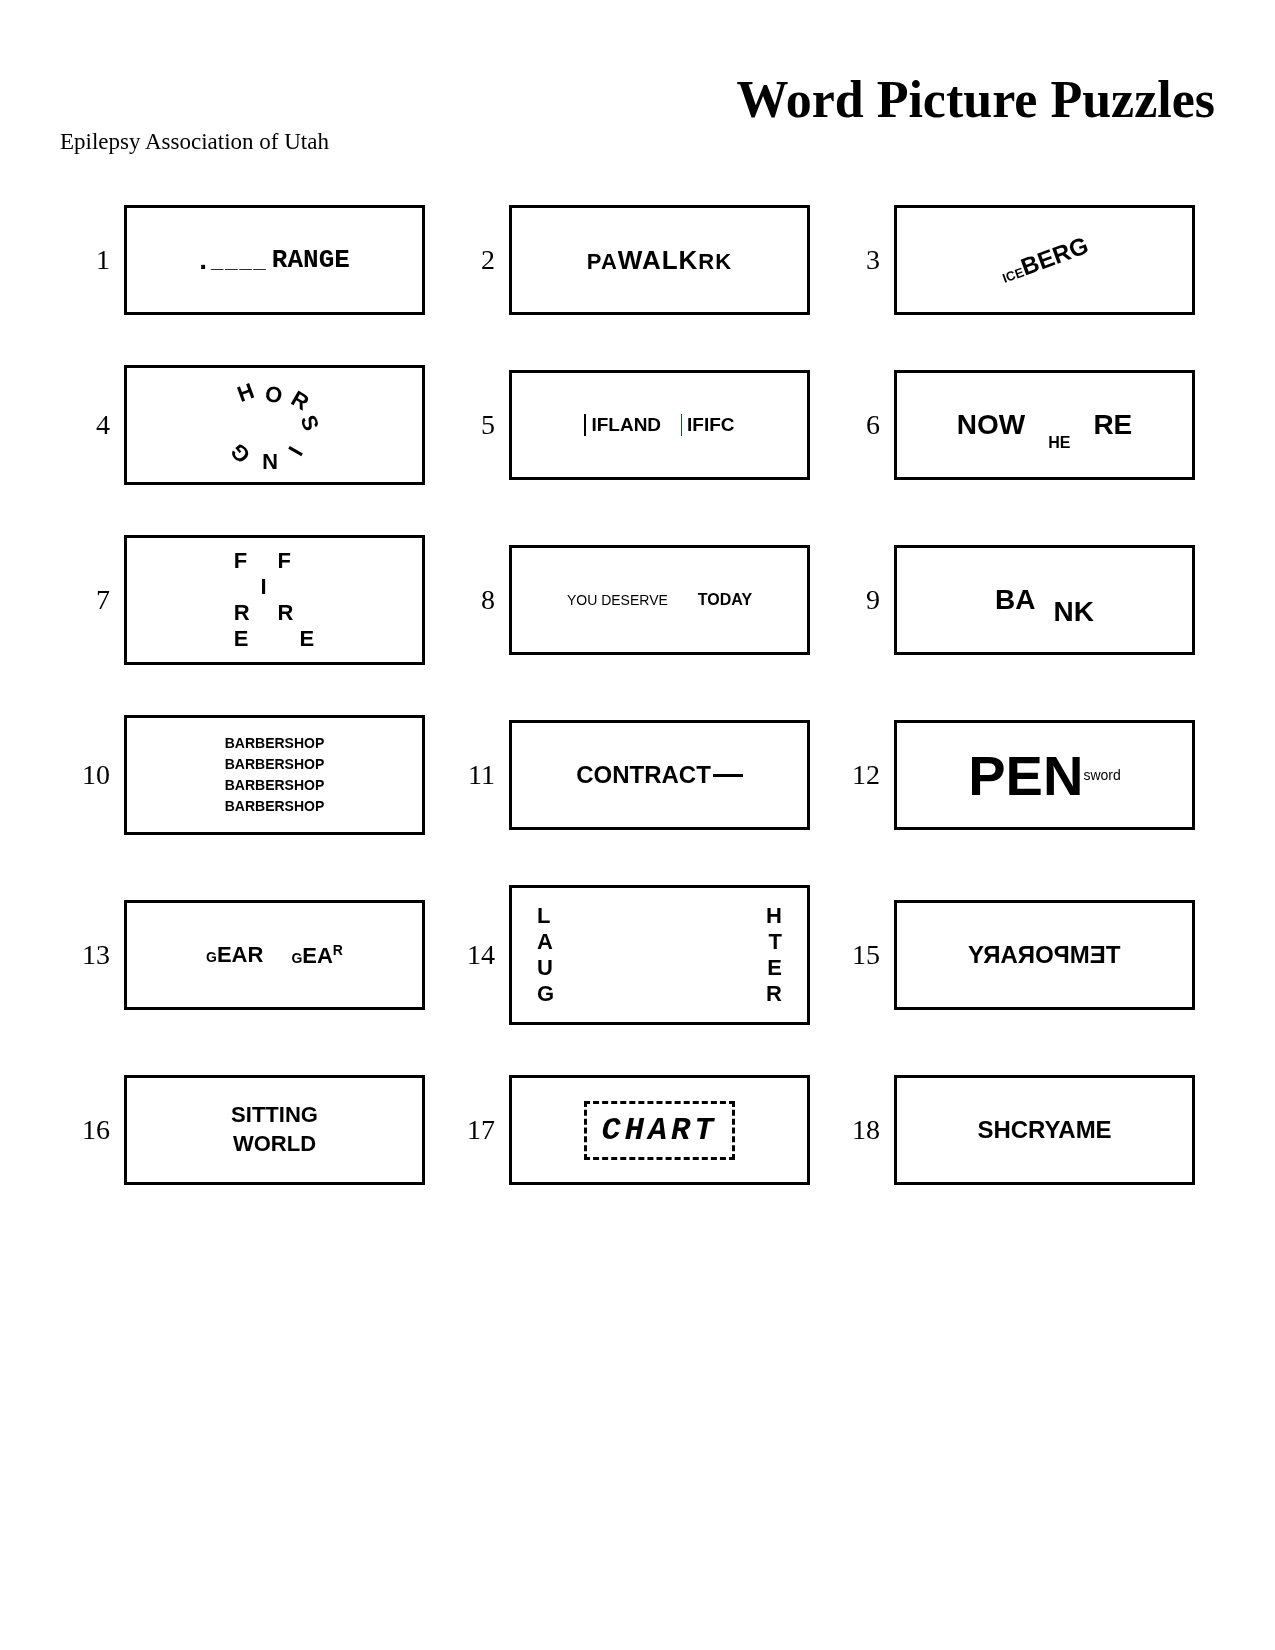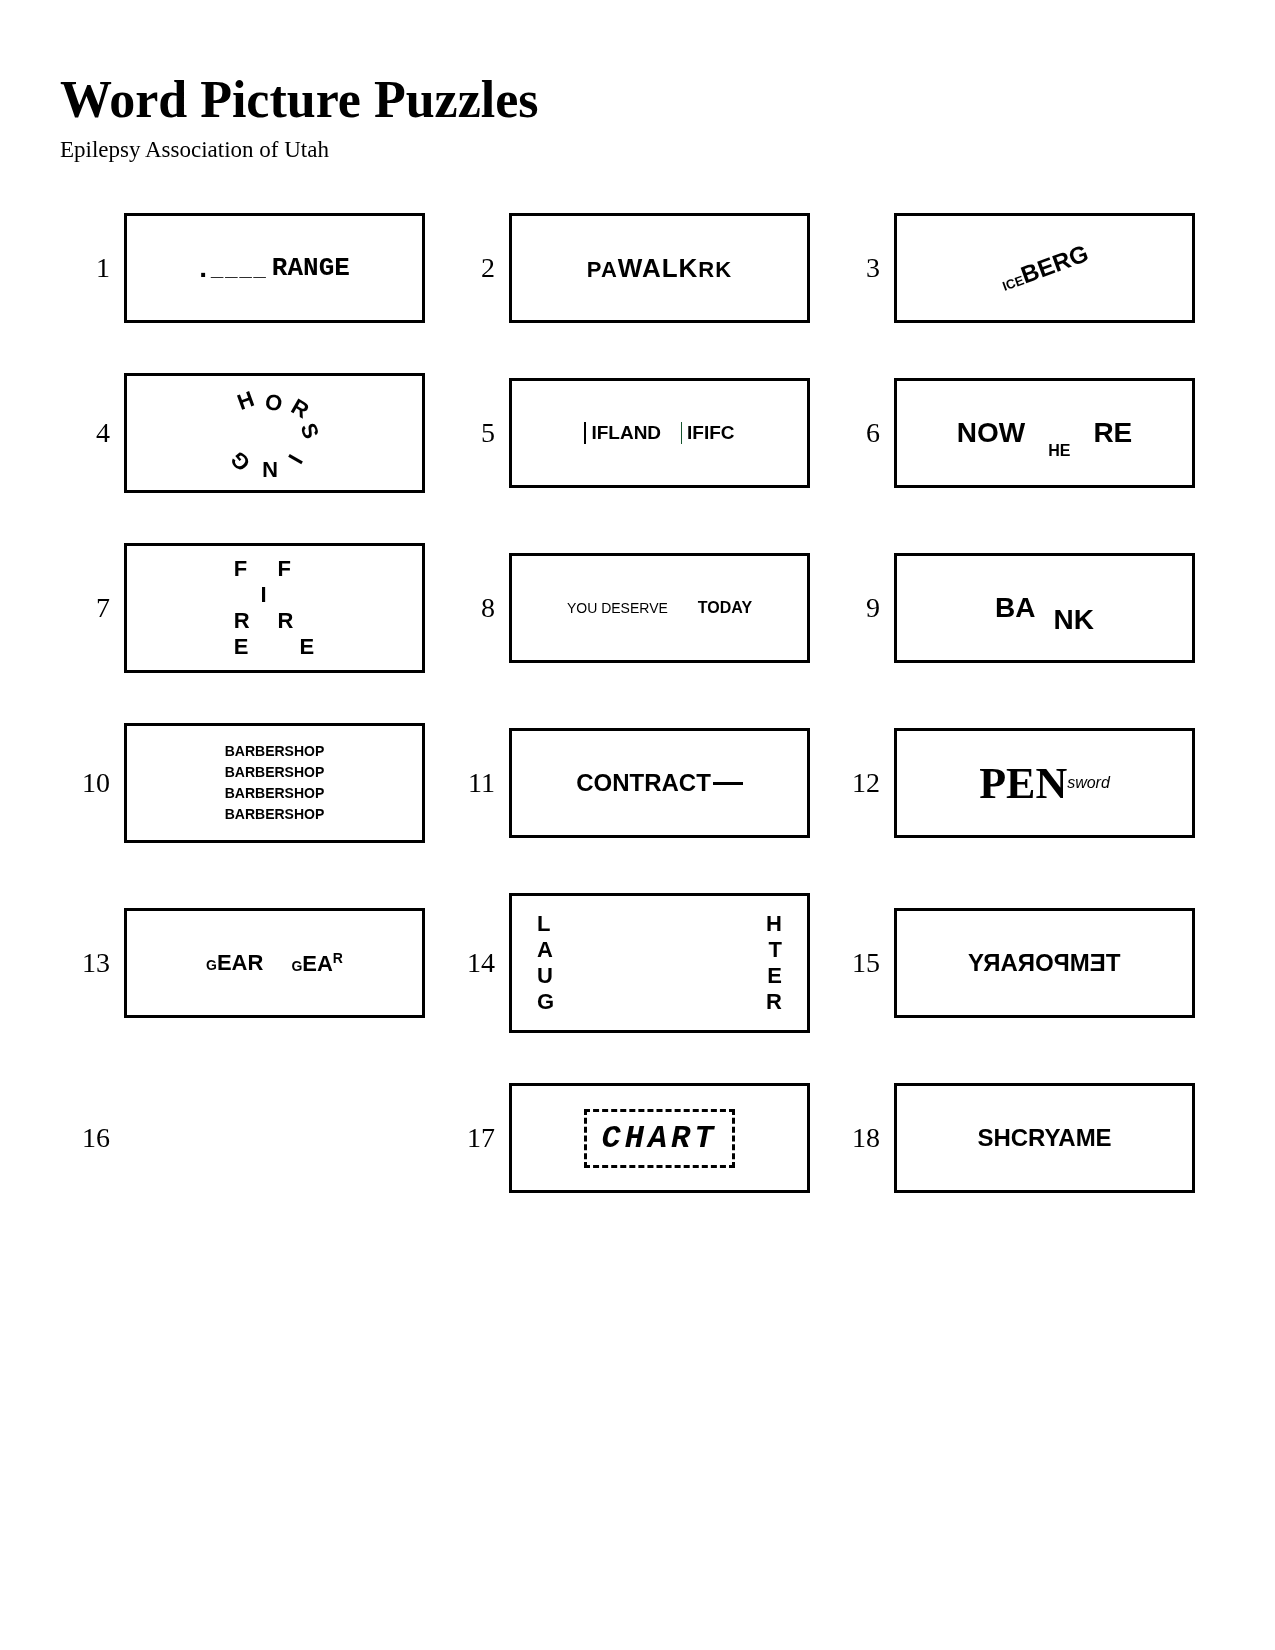--- a/index.html
+++ b/index.html
@@ -4,26 +4,26 @@
   <style>
     * { box-sizing: border-box; margin: 0; padding: 0; }
     body {
       background: #fff;
       font-family: Georgia, serif;
       width: 1275px;
       min-height: 1650px;
       padding: 40px 60px;
     }
     .page-title {
-      text-align: left;
+      text-align: right;
       font-size: 52px;
       font-weight: bold;
       font-family: Georgia, serif;
       margin-top: 30px;
-      margin-bottom: 8px;
+      margin-bottom: 0;
     }
     .page-subtitle {
       text-align: left;
       font-size: 23px;
       font-family: Georgia, serif;
       margin-bottom: 50px;
     }
     .grid {
       display: grid;
       grid-template-columns: repeat(3, 1fr);
@@ -385,22 +385,22 @@
         <span style="font-family:Arial,sans-serif;font-size:24px;font-weight:bold;">CONTRACT</span>
           <span class="p11-line"></span>
       </div>
     </div>
   </div>
 
   <div class="puzzle-cell">
     <span class="puzzle-number">12</span>
     <div class="puzzle-box">
       <div class="p12-content">
-        <span class="p12-pen" style="font-family:Liberation Serif, serif;font-size:44px;font-weight:bold;">PEN</span>
-          <span class="p12-sword" style="font-family:Arial,sans-serif;font-size:16px;font-weight:normal;font-style:italic;">sword</span>
+        <span class="p12-pen" style="font-family:Liberation Sans, sans-serif;font-size:56px;font-weight:bold;">PEN</span>
+          <span class="p12-sword" style="font-family:Arial,sans-serif;font-size:14px;font-weight:normal;">sword</span>
       </div>
     </div>
   </div>
 
   <div class="puzzle-cell">
     <span class="puzzle-number">13</span>
     <div class="puzzle-box">
       <div class="p13-content">
         <span style="font-family:Arial,sans-serif;font-weight:bold;">
           <span style="font-size:14px;">G</span><span style="font-size:22px;">EA</span><span style="font-size:22px;">R</span>
@@ -436,20 +436,26 @@
     <span class="puzzle-number">15</span>
     <div class="puzzle-box">
       <div class="p15-content">
         <span style="font-family:Arial,sans-serif;font-size:24px;font-weight:bold;">TEMPORARY</span>
       </div>
     </div>
   </div>
 
   <div class="puzzle-cell">
     <span class="puzzle-number">16</span>
+    <div class="puzzle-box">
+      <div class="p16-content">
+        <div style="font-family:Arial,sans-serif;font-size:22px;font-weight:bold;">SITTING</div>
+        <div style="font-family:Arial,sans-serif;font-size:22px;font-weight:bold;">WORLD</div>
+      </div>
+    </div>
   </div>
 
   <div class="puzzle-cell">
     <span class="puzzle-number">17</span>
     <div class="puzzle-box">
       <div class="p17-content">
         <span>CHART</span>
       </div>
     </div>
   </div>

